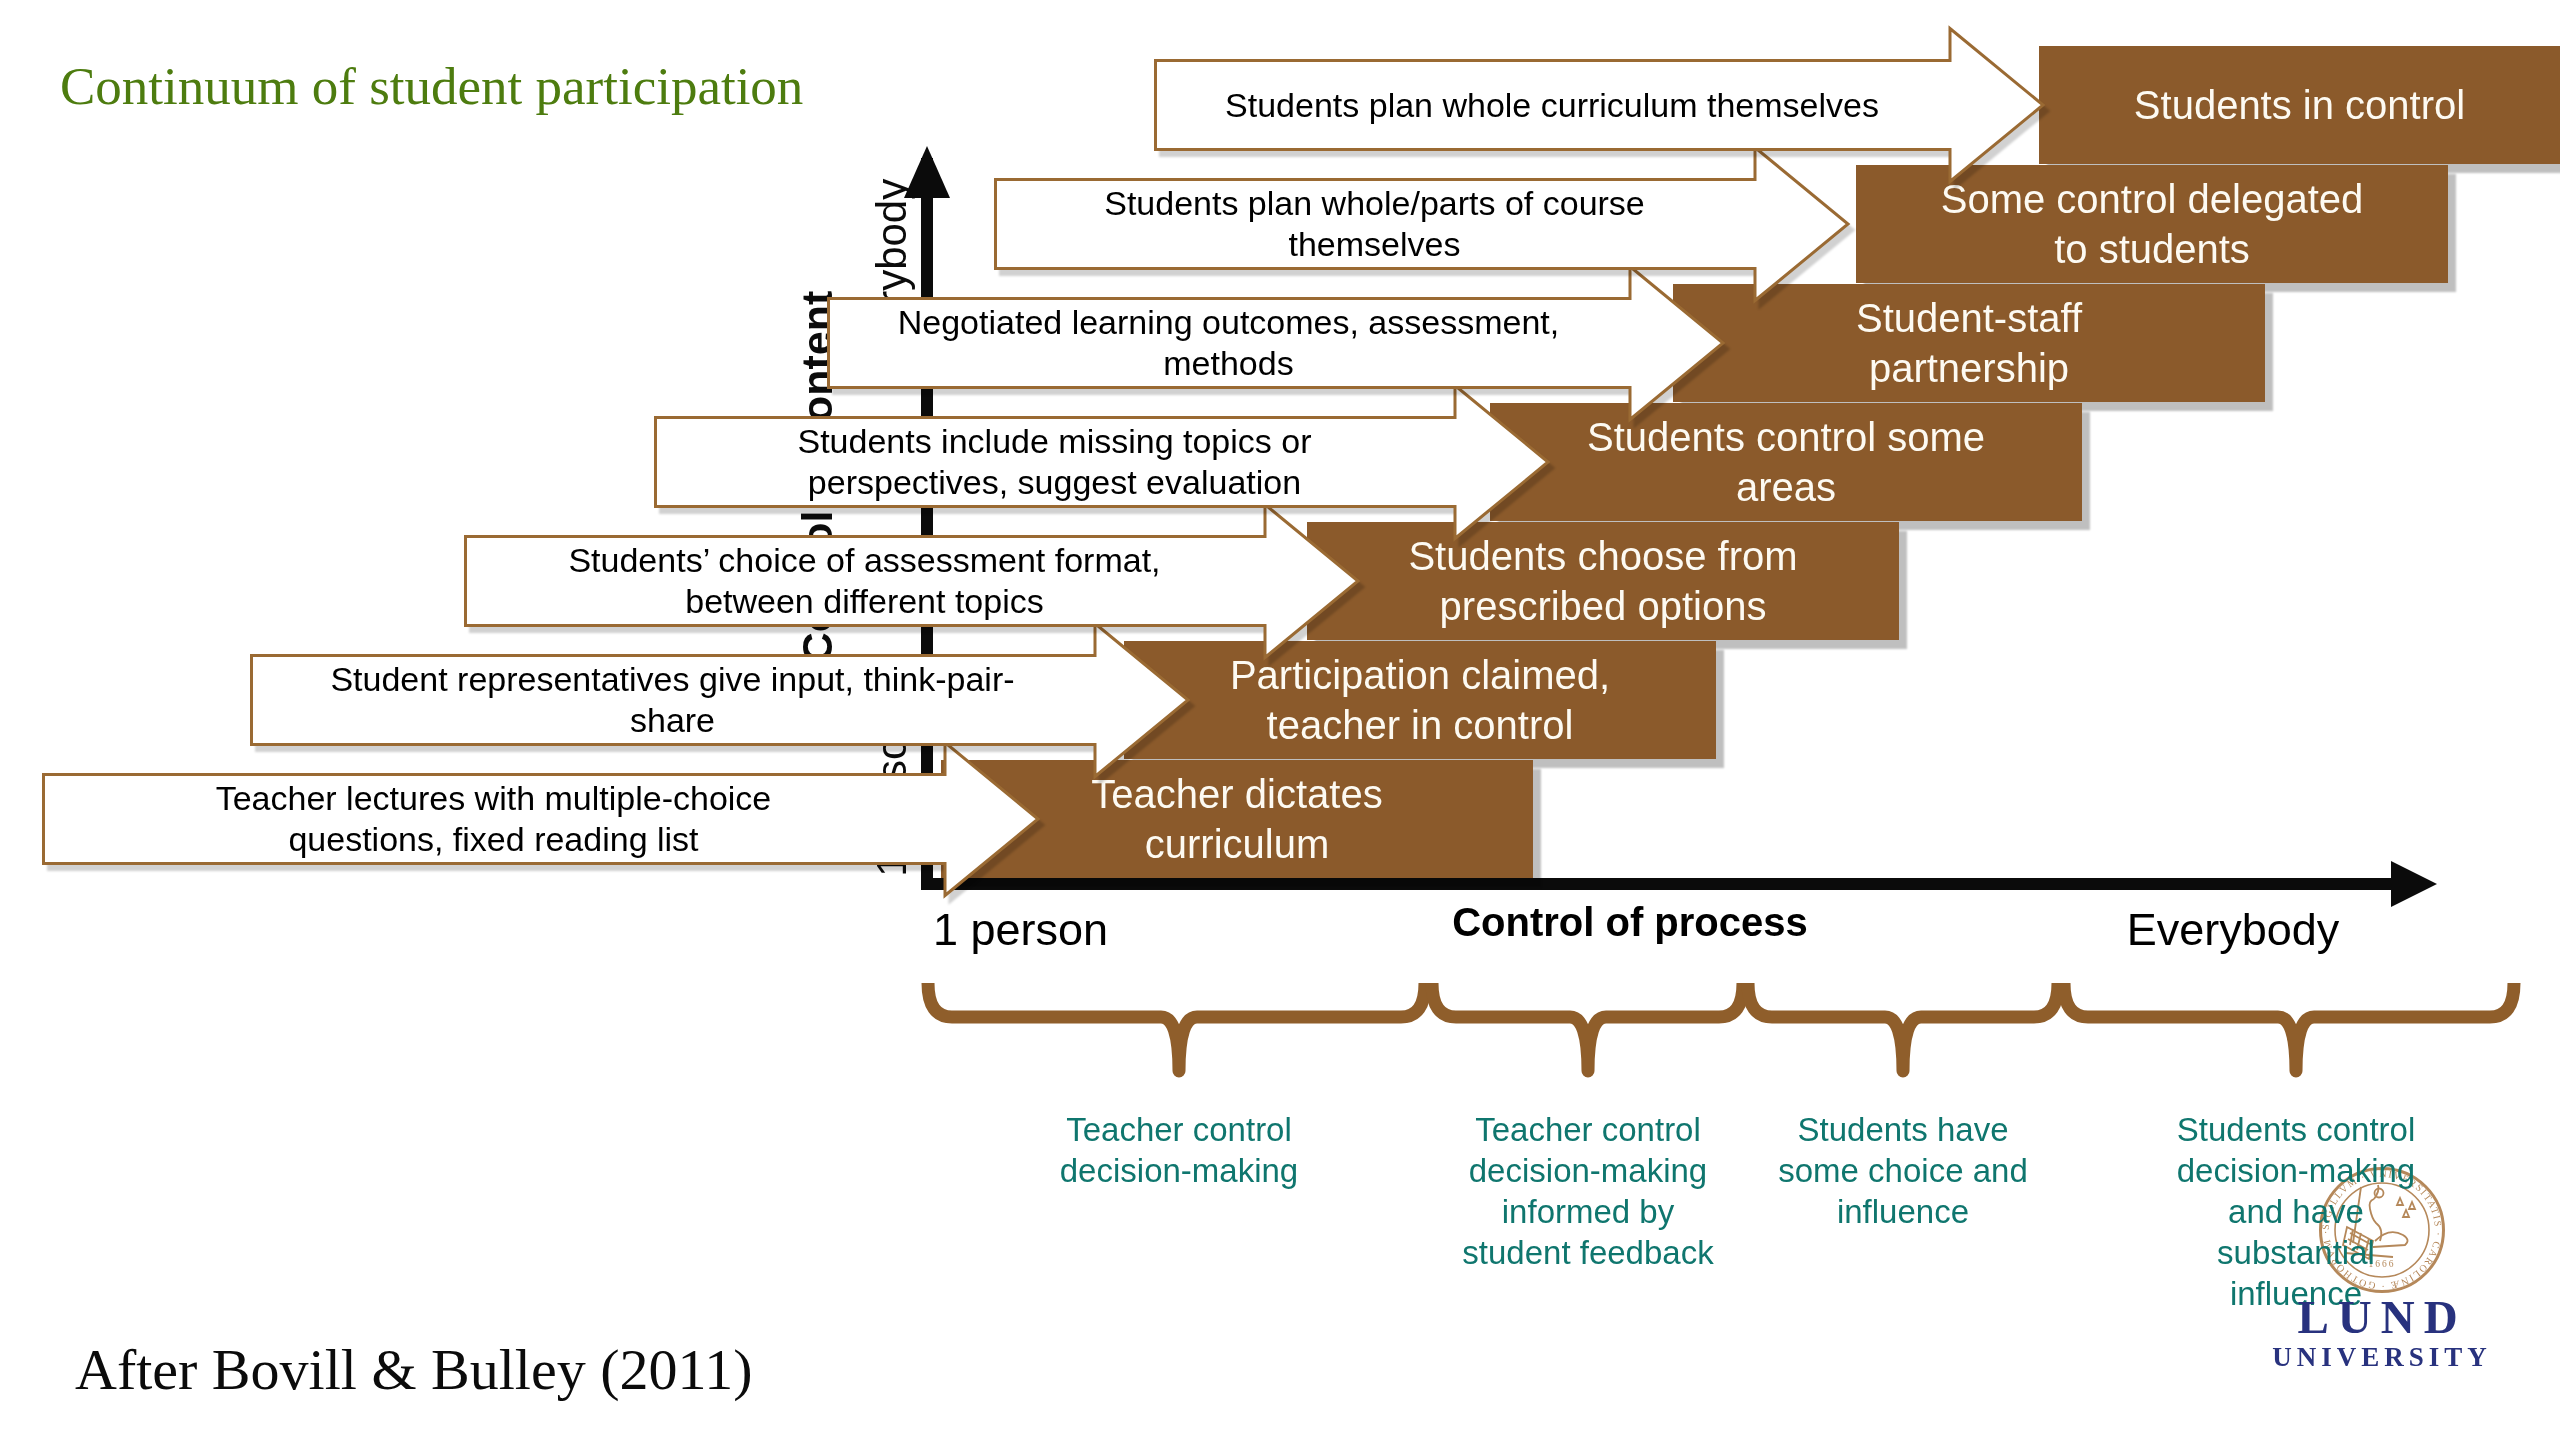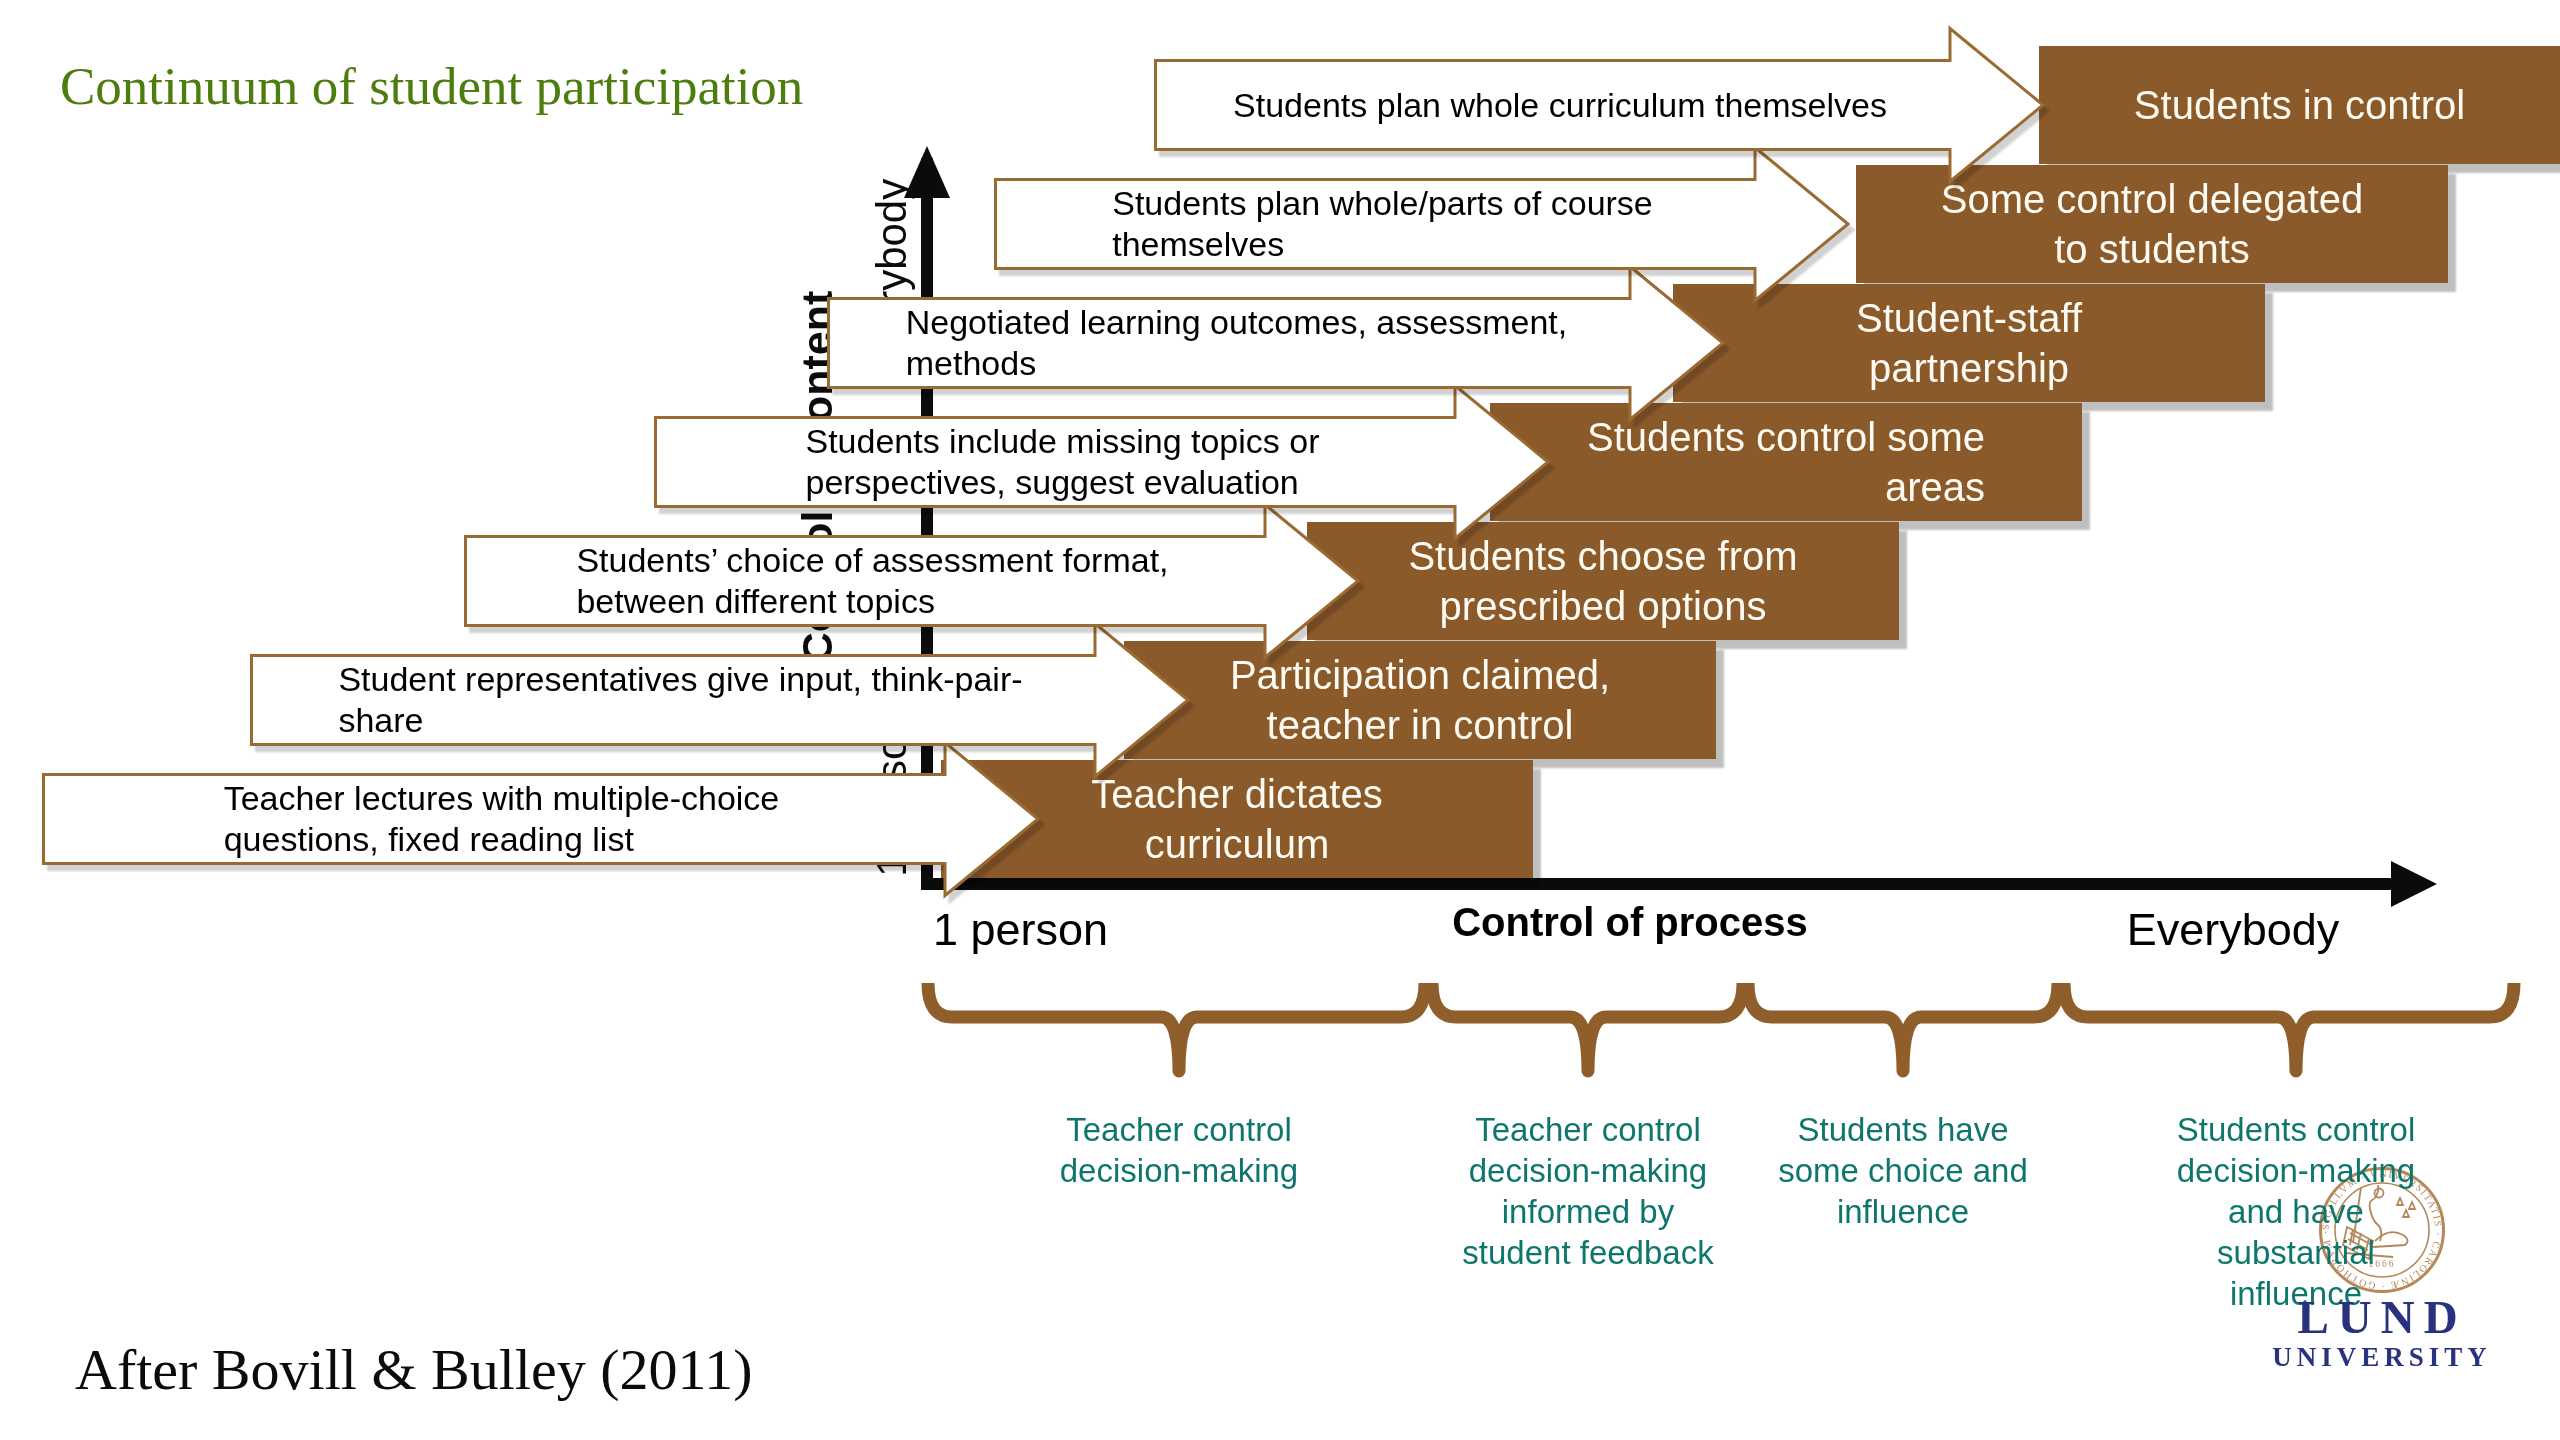--- a/index.html
+++ b/index.html
@@ -21,22 +21,22 @@
   
   .stepbox{position:absolute;width:592px;height:118px;background:#8B5A2B;z-index:10;
            display:flex;align-items:center;justify-content:center;text-align:center;
            color:#FDFAF2;font-size:40px;line-height:50px;white-space:pre-line;
            box-shadow:8px 9px 2px rgba(0,0,0,0.25);}
 
   
   .arrowwrap{position:absolute;}
   .arrowwrap svg{position:absolute;left:0;top:0;overflow:visible;
                  filter:drop-shadow(5px 6px 1px rgba(0,0,0,0.18));}
-  .arrow-label{position:absolute;left:8px;top:33px;height:90px;display:flex;
-               align-items:center;justify-content:center;text-align:left;
+  .arrow-label{position:absolute;left:0;top:33px;height:90px;display:flex;
+               align-items:center;justify-content:center;text-align:center;
                color:#000;font-size:34px;line-height:41px;white-space:pre-line;}
 
   
   .bracket-label{position:absolute;top:1109px;width:420px;text-align:center;z-index:12;
                  color:#0f766e;font-size:33px;line-height:41px;white-space:pre-line;}
 
   
   .lund-word{position:absolute;left:2232px;top:1290px;width:300px;text-align:center;z-index:12;
              font-family:"Liberation Serif",serif;color:#28327E;font-size:47px;
              letter-spacing:9px;font-weight:600;}
@@ -64,21 +64,21 @@
 
   <div style="position:absolute;left:933px;top:904px;font-size:45px;z-index:5;">1 person</div>
   <div style="position:absolute;left:1400px;top:900px;width:460px;text-align:center;font-size:40px;font-weight:bold;z-index:5;">Control of process</div>
   <div style="position:absolute;left:2103px;top:904px;width:260px;text-align:center;font-size:45px;z-index:5;">Everybody</div>
 
   <div class="stepbox" style="left:2039px;top:46px;width:521px;">Students in control</div>
   <div class="stepbox" style="left:1856px;top:165px;">Some control delegated
 to students</div>
   <div class="stepbox" style="left:1673px;top:284px;">Student-staff
 partnership</div>
-  <div class="stepbox" style="left:1490px;top:403px;text-align:right;">Students control some
+  <div class="stepbox" style="left:1490px;top:403px;">Students control some
 areas</div>
   <div class="stepbox" style="left:1307px;top:522px;">Students choose from
 prescribed options</div>
   <div class="stepbox" style="left:1124px;top:641px;">Participation claimed,
 teacher in control</div>
   <div class="stepbox" style="left:941px;top:760px;">Teacher dictates
 curriculum</div>
 
   <div class="arrowwrap" style="left:1154px;top:27px;width:891px;height:156px;z-index:30;">
     <svg width="891" height="156">

